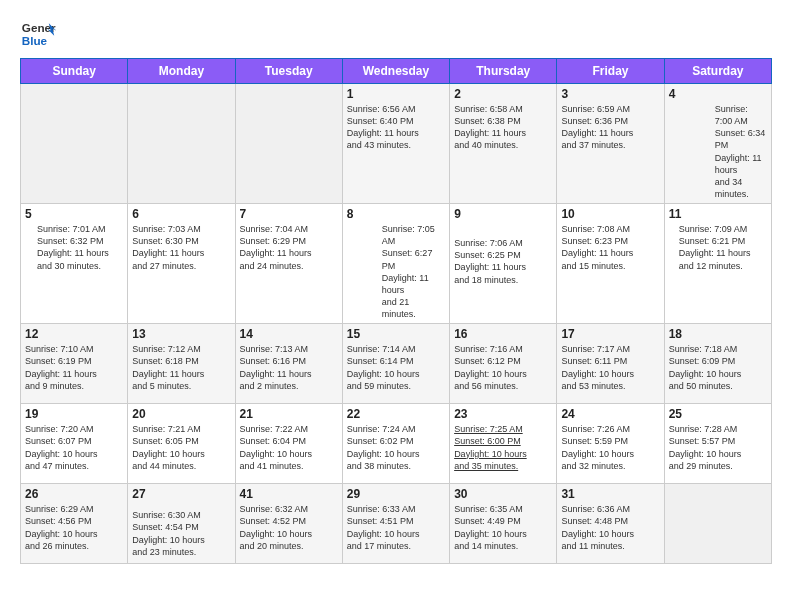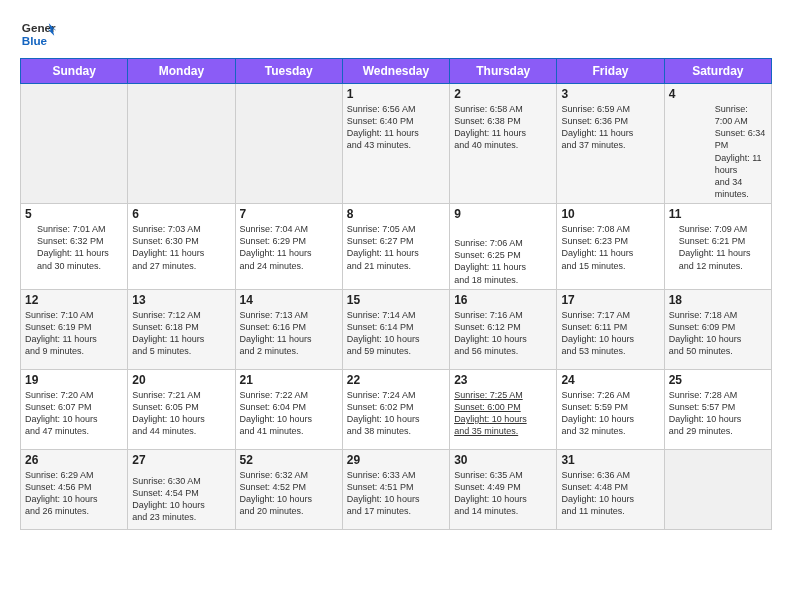--- a/index.html
+++ b/index.html
@@ -165,21 +165,21 @@
           </td>
           <td>
             <div class="day-num">7</div>
             <div class="day-info" style="white-space: pre-line;">Sunrise: 7:04 AM
 Sunset: 6:29 PM
 Daylight: 11 hours
 and 24 minutes.</div>
           </td>
           <td>
             <div class="day-num">8</div>
-            <div class="day-info" style="white-space: pre-line;">Sunrise: 7:05 AM
+            <div class="day-info" style="white-space: pre-line; margin-left: 35px;">Sunrise: 7:05 AM
 Sunset: 6:27 PM
 Daylight: 11 hours
 and 21 minutes.</div>
           </td>
           <td>
             <div class="day-num">9</div>
             <div class="day-info" style="white-space: pre-line; margin-top: 16px;">Sunrise: 7:06 AM
 Sunset: 6:25 PM
 Daylight: 11 hours
 and 18 minutes.</div>
@@ -310,21 +310,21 @@
 and 26 minutes.</div>
           </td>
           <td>
             <div class="day-num">27</div>
             <div class="day-info" style="white-space: pre-line; margin-top: 8px;">Sunrise: 6:30 AM
 Sunset: 4:54 PM
 Daylight: 10 hours
 and 23 minutes.</div>
           </td>
           <td>
-            <div class="day-num">52</div>
+            <div class="day-num">41</div>
             <div class="day-info" style="white-space: pre-line;">Sunrise: 6:32 AM
 Sunset: 4:52 PM
 Daylight: 10 hours
 and 20 minutes.</div>
           </td>
           <td>
             <div class="day-num">29</div>
             <div class="day-info" style="white-space: pre-line;">Sunrise: 6:33 AM
 Sunset: 4:51 PM
 Daylight: 10 hours

